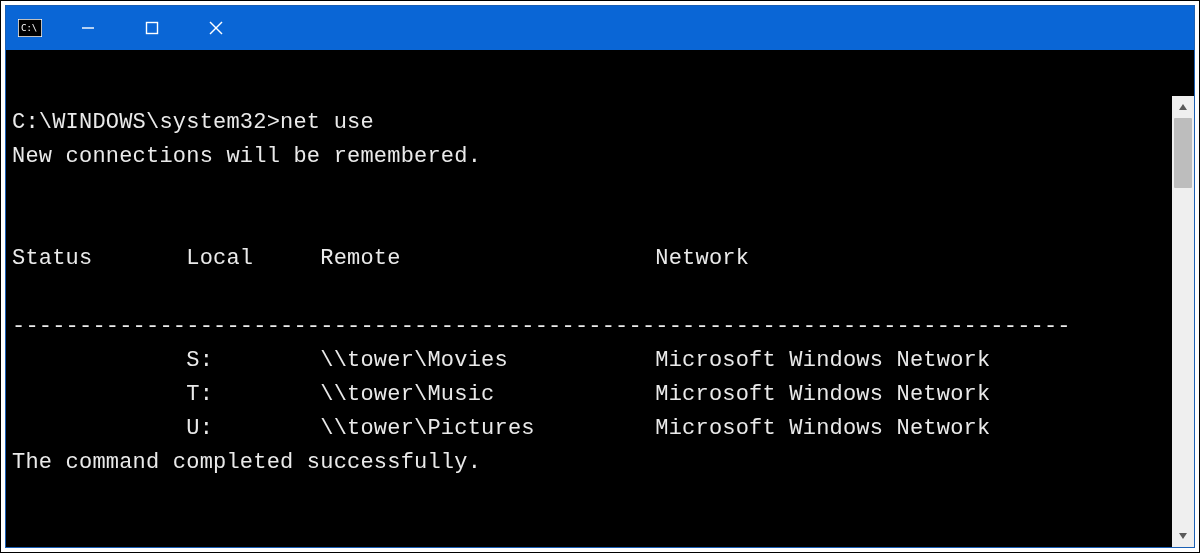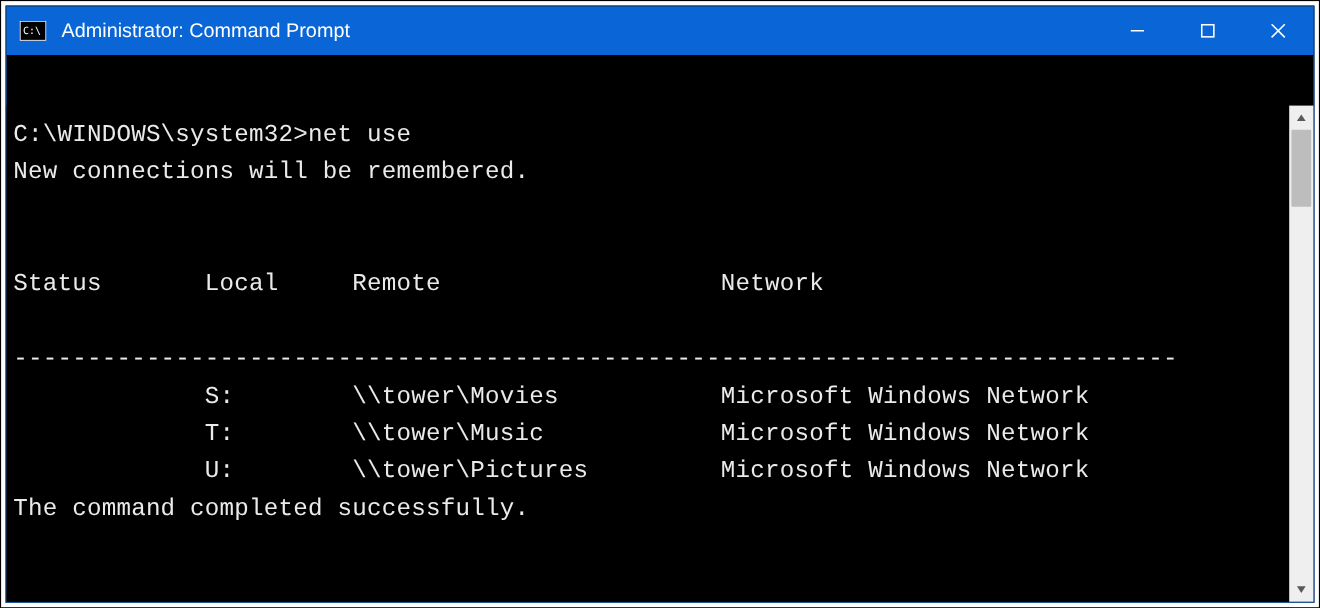--- a/index.html
+++ b/index.html
@@ -95,21 +95,20 @@
 
 <div class="outer">
   <div class="window">
     <div class="titlebar">
       <span class="icon">
         <svg width="24" height="18" viewBox="0 0 24 18">
           <rect x="0" y="0" width="24" height="18" fill="#000" stroke="#fff" stroke-width="1.5"></rect>
           <text x="3" y="12" font-family="Consolas, monospace" font-size="9" fill="#fff">C:\</text>
         </svg>
       </span>
-      <span class="title">Administrator: Command Prompt</span>
       <div class="winbtns">
         <div class="winbtn">
           <svg width="14" height="14" viewBox="0 0 14 14">
               <line x1="1" y1="7" x2="13" y2="7" stroke="#fff" stroke-width="1.4"></line>
             </svg>
         </div>
         <div class="winbtn">
           <svg width="14" height="14" viewBox="0 0 14 14">
               <rect x="1.5" y="1.5" width="11" height="11" fill="none" stroke="#fff" stroke-width="1.4"></rect>
             </svg>

